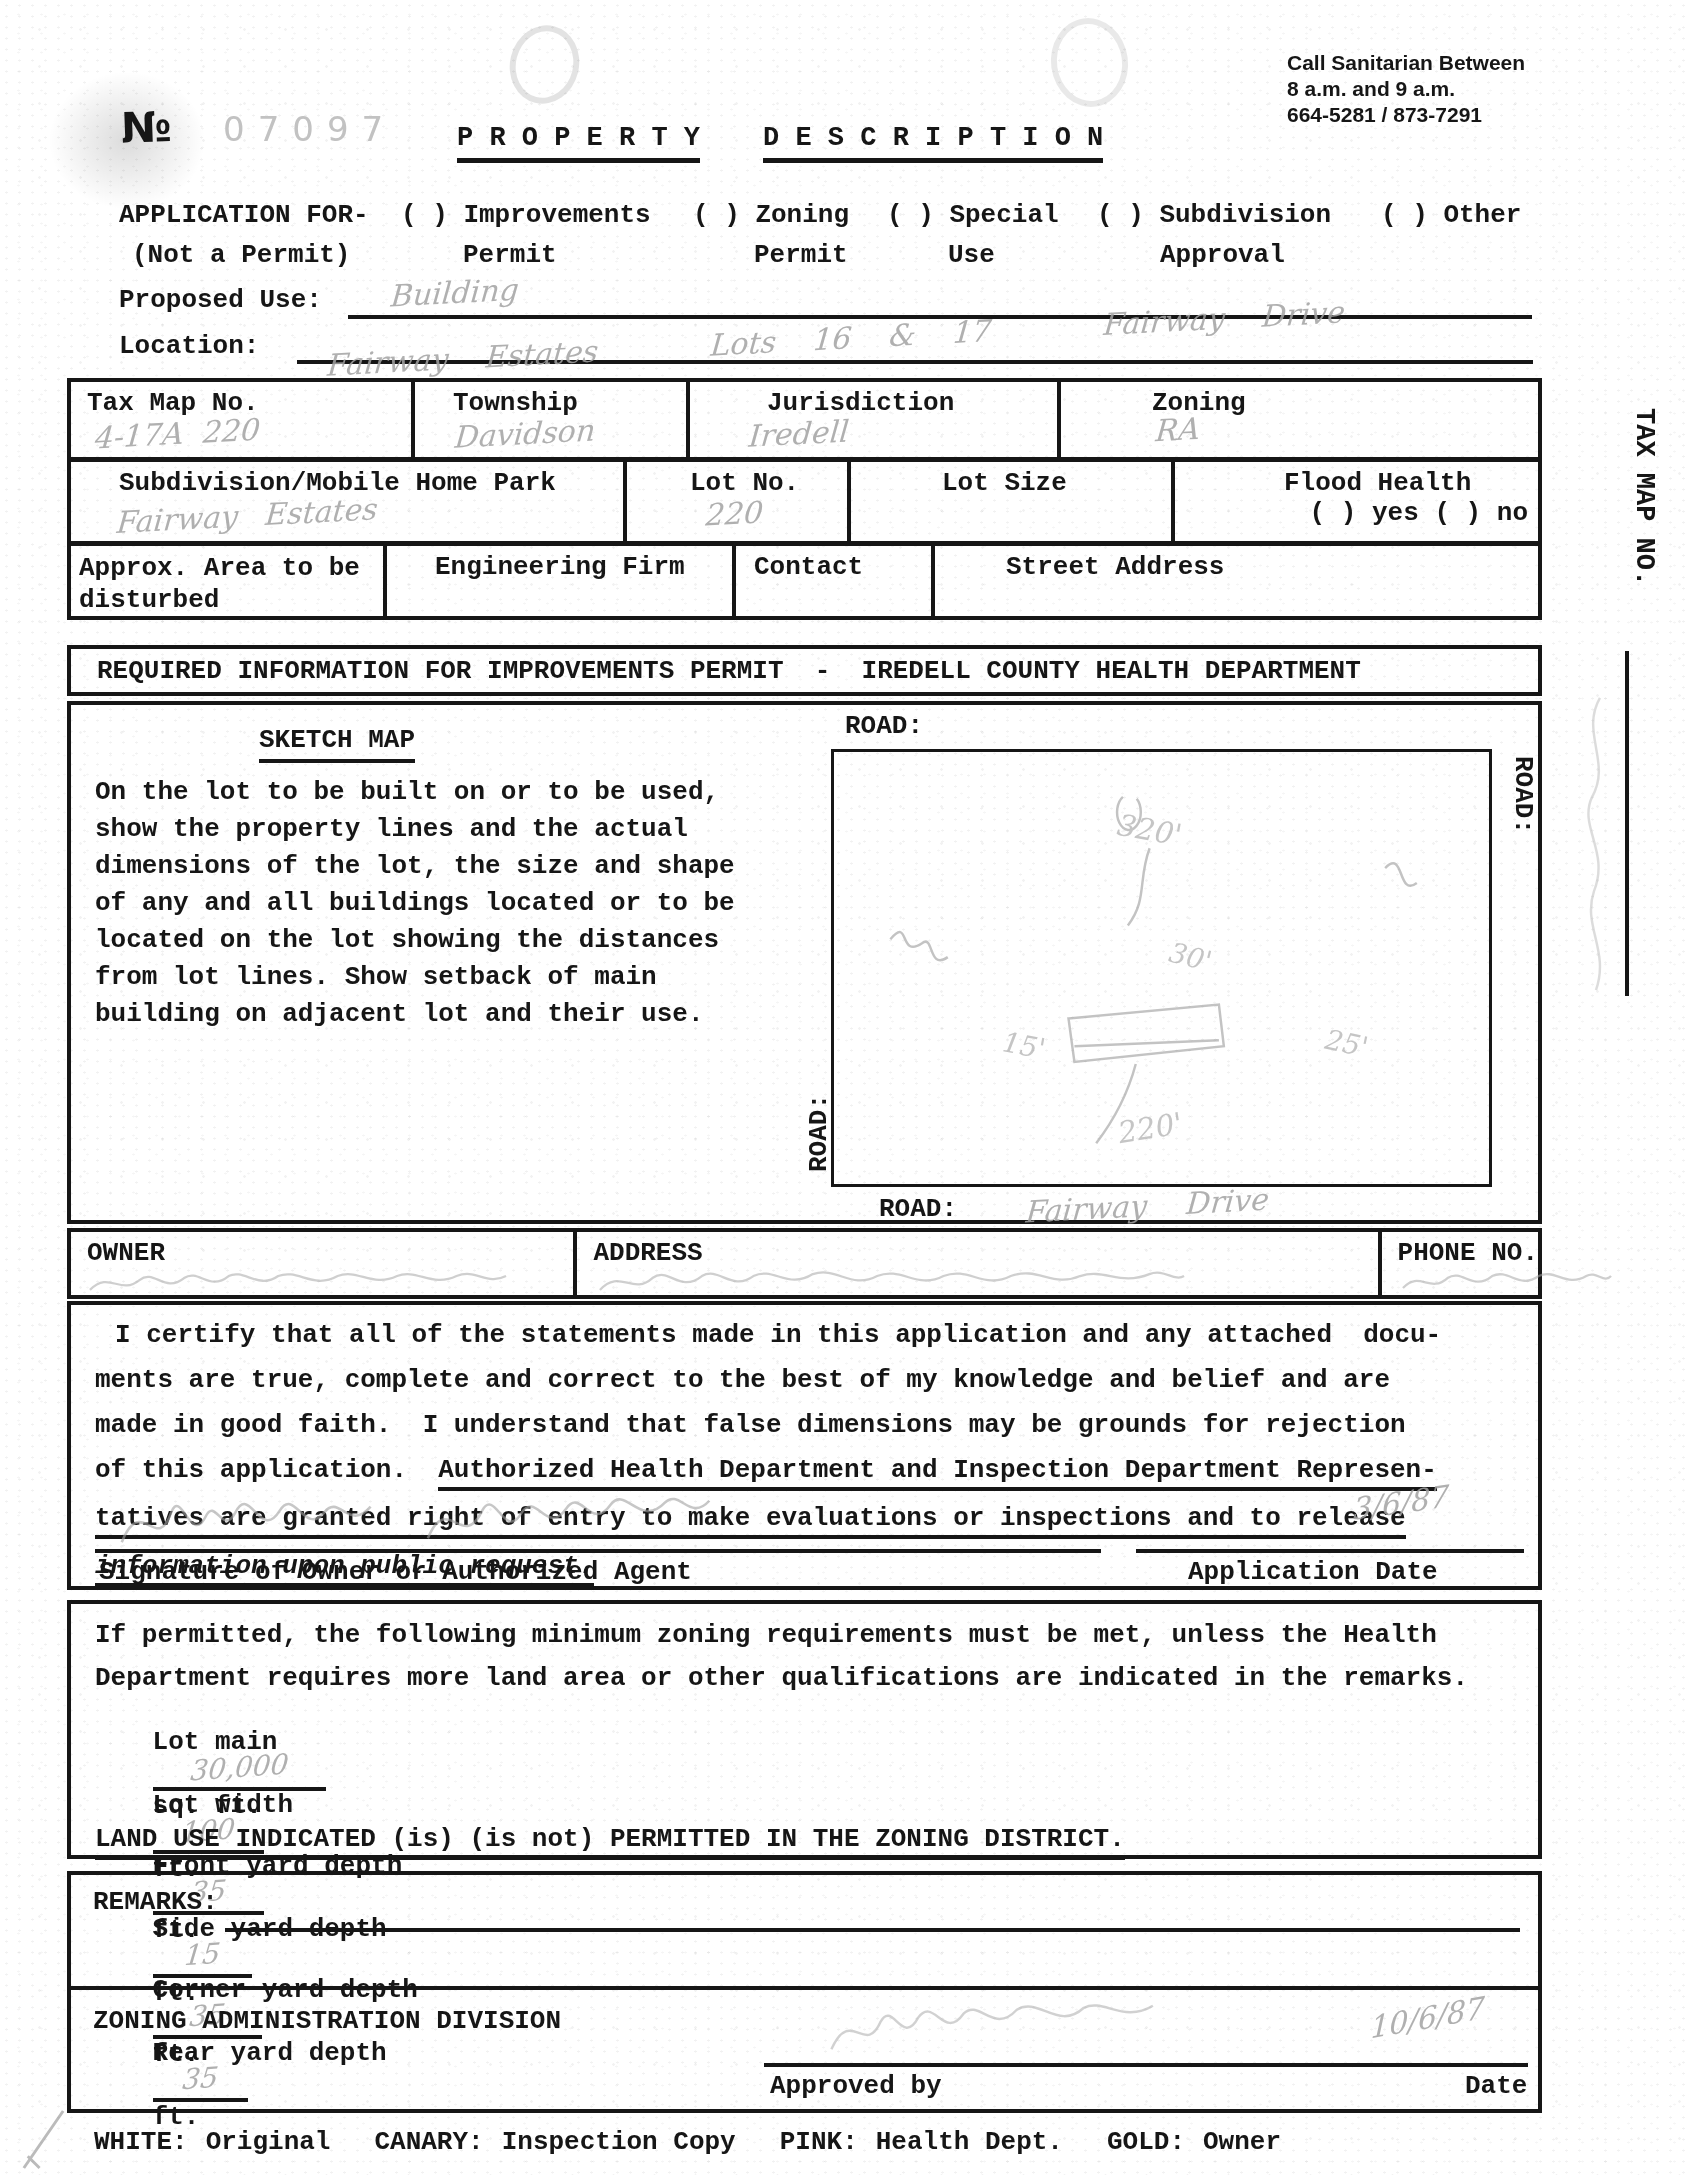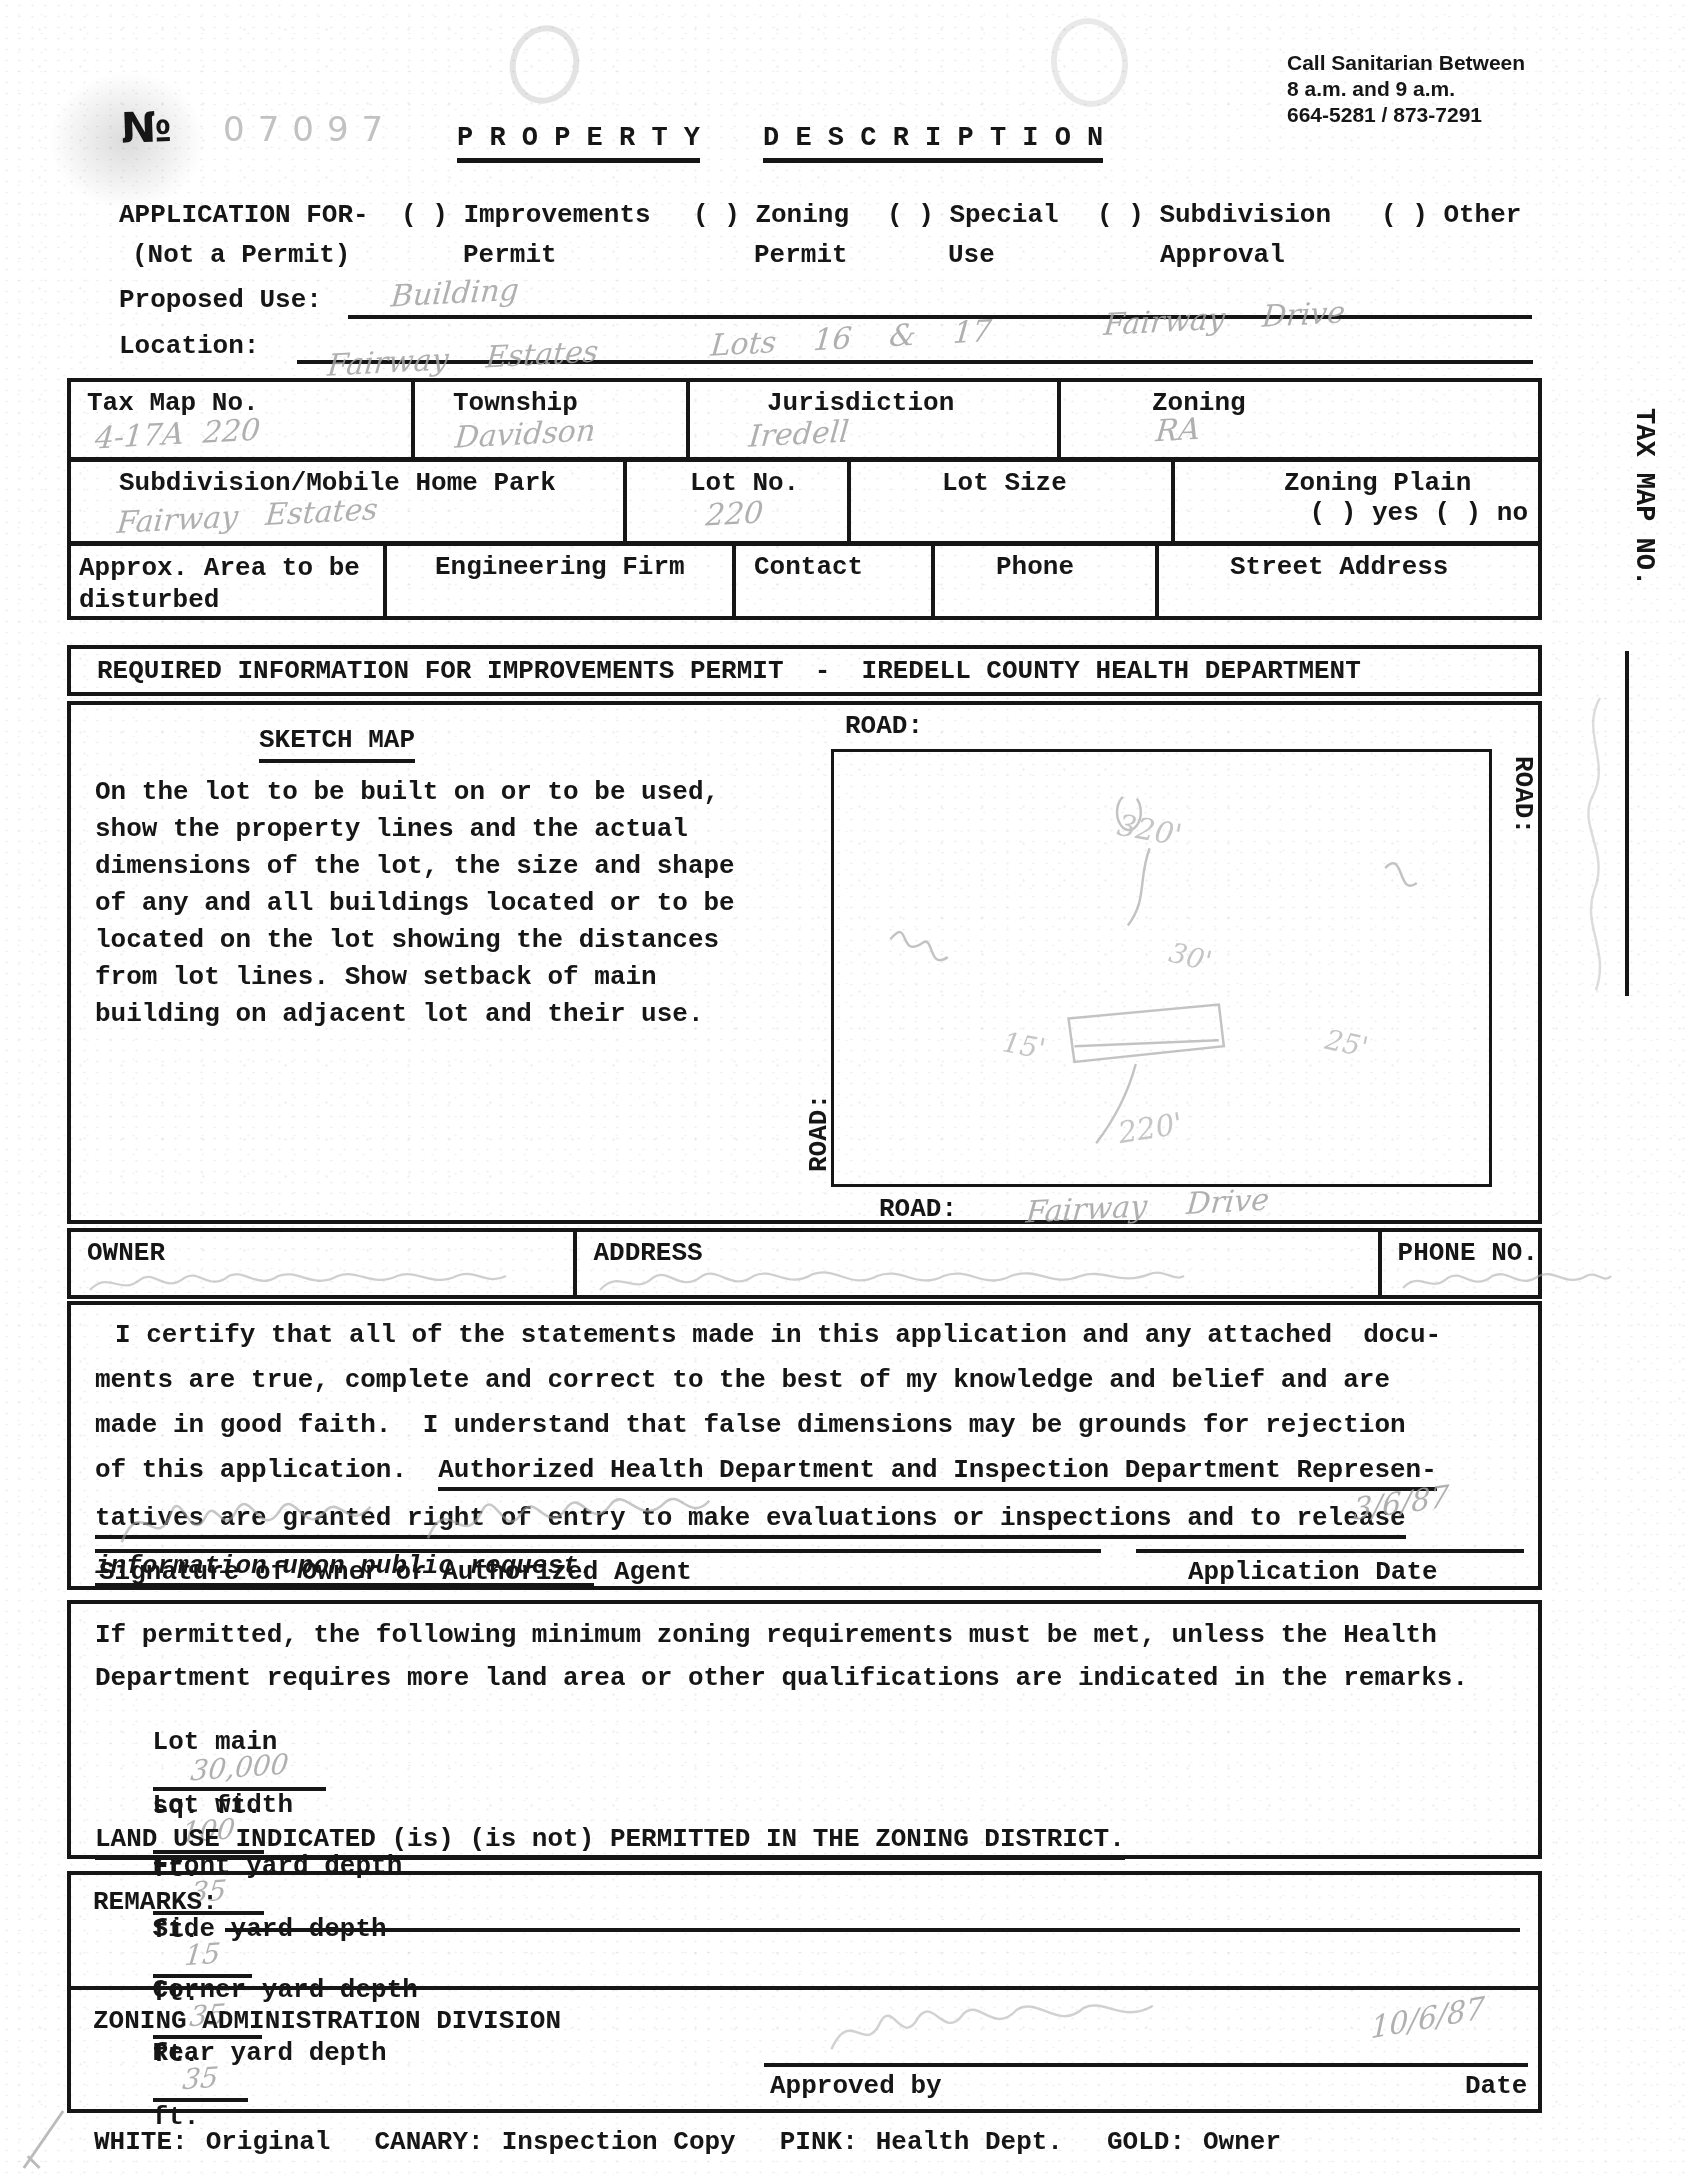--- a/index.html
+++ b/index.html
@@ -98,36 +98,33 @@
         <span class="abs hand" style="left:46px;top:36px;word-spacing:18px;">Fairway Estates</span>
       </div>
       <div class="cell" style="width:224px;">
         <div class="celllabel mono" style="padding-left:63px;">Lot No.</div>
         <span class="abs hand" style="left:79px;top:34px;">220</span>
       </div>
       <div class="cell" style="width:324px;">
         <div class="celllabel mono" style="padding-left:91px;">Lot Size</div>
       </div>
       <div class="cell" style="flex:1;">
-        <div class="celllabel mono" style="padding-left:109px;">Zoning Plain</div>
+        <div class="celllabel mono" style="padding-left:109px;">Flood Health</div>
         <div class="mono" style="text-align:right;padding-right:10px;">( ) yes ( ) no</div>
       </div>
     </div>
     <div class="row" style="height:73px;">
       <div class="cell" style="width:312px;">
         <div class="celllabel mono" style="padding-left:8px;white-space:normal;line-height:32px;">Approx. Area to be disturbed</div>
       </div>
       <div class="cell" style="width:349px;">
         <div class="celllabel mono" style="padding-left:48px;">Engineering Firm</div>
       </div>
       <div class="cell" style="width:199px;">
         <div class="celllabel mono" style="padding-left:18px;">Contact</div>
-      </div>
-      <div class="cell" style="width:224px;">
-        <div class="celllabel mono" style="padding-left:61px;">Phone</div>
       </div>
       <div class="cell" style="flex:1;">
         <div class="celllabel mono" style="padding-left:71px;">Street Address</div>
       </div>
     </div>
   </div>
 
   <div class="box" style="left:67px;top:645px;width:1475px;height:51px;display:flex;align-items:center;">
     <span class="mono" style="padding-left:26px;">REQUIRED INFORMATION FOR IMPROVEMENTS PERMIT  -  IREDELL COUNTY HEALTH DEPARTMENT</span>
   </div>

